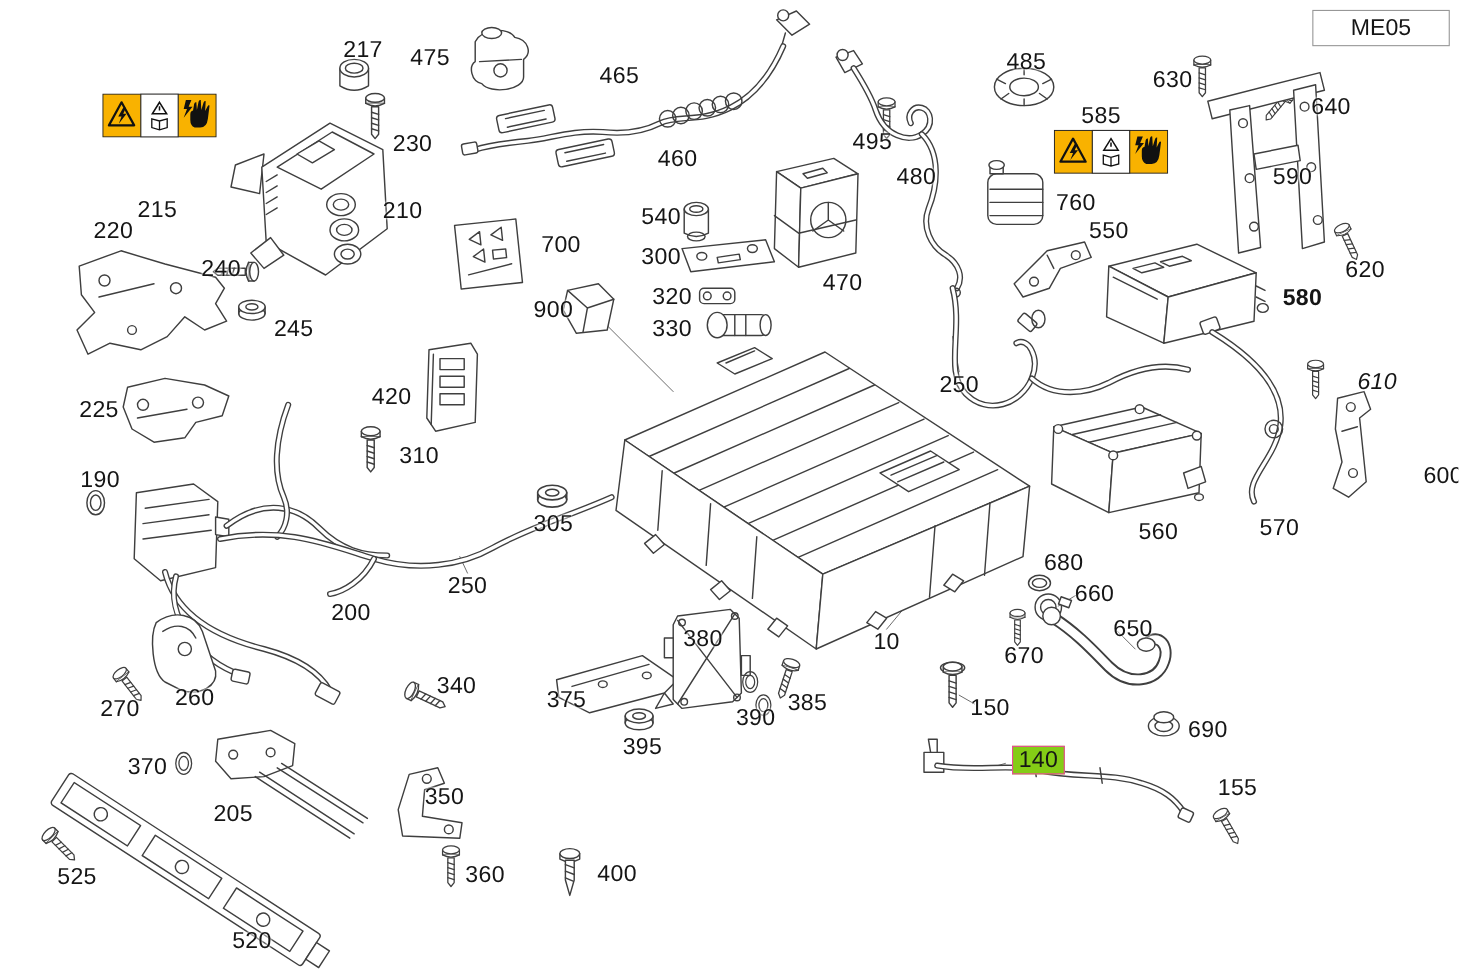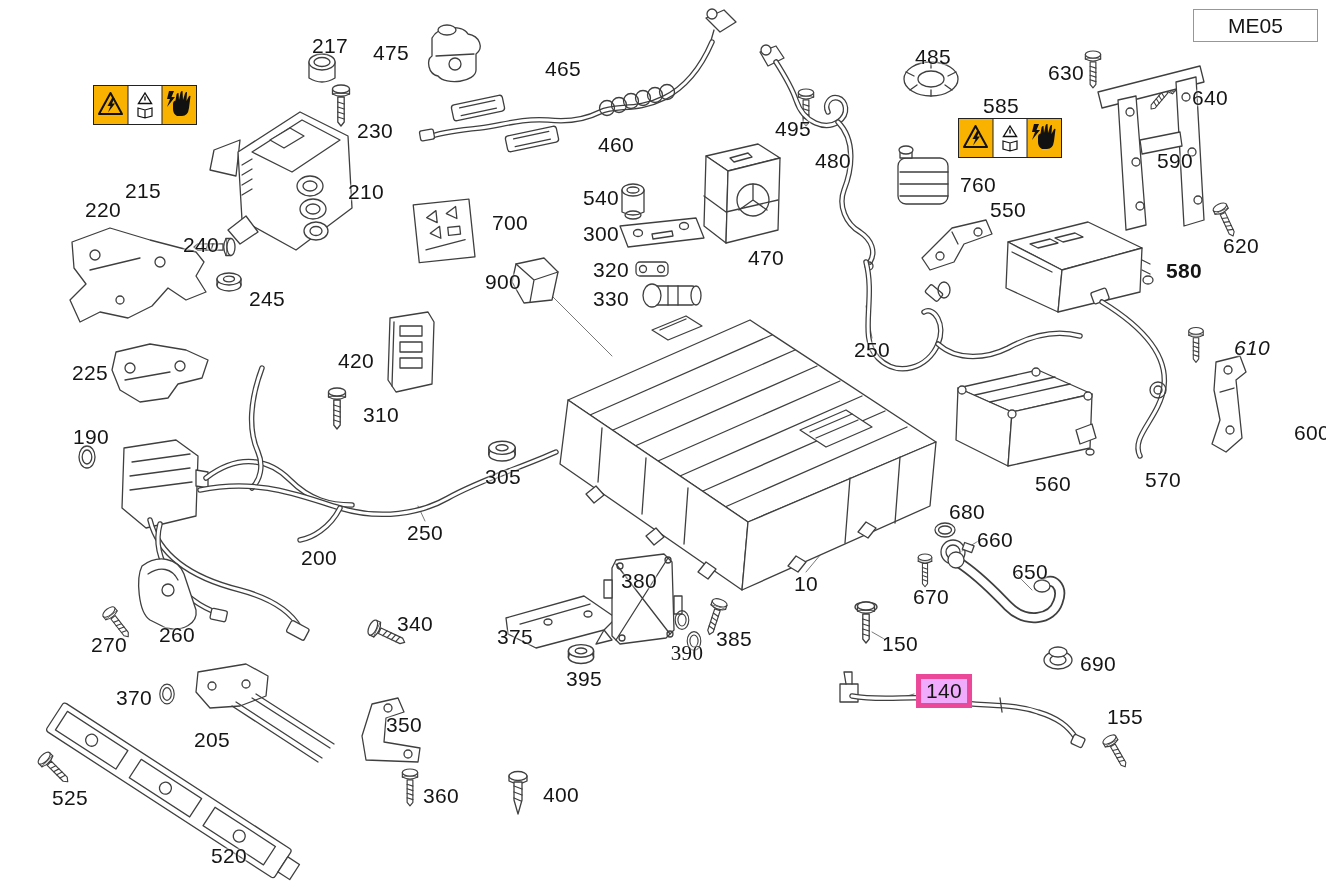--- a/index.html
+++ b/index.html
@@ -16,21 +16,21 @@
   #diagram-svg .th { stroke-width:0.9; stroke:#6b6b6b; }
 
   .labels-layer { position:absolute; left:0; top:0; width:100%; height:100%; }
   .part-label {
     position:absolute; transform:translate(-50%,-50%);
     font-size:21px; color:#151515; white-space:nowrap; cursor:pointer;
     text-shadow:0 0 3px #fff, 0 0 3px #fff;
     letter-spacing:0.3px;
   }
   .part-label.highlighted {
-    border:5px solid #ec4899; background:#f0abfc; padding:0 5px;
+    border:1px solid #ec4899; background:#84cc16; padding:0 5px;
     text-shadow:none;
   }
   .code-box {
     position:absolute; left:1193px; top:9px; width:125px; height:33px;
     border:1.5px solid #979797; background:#fff;
     display:flex; align-items:center; justify-content:center;
     font-size:21px; color:#151515;
   }
   .sticker { position:absolute; }
 </style>
@@ -500,21 +500,21 @@
       <div class="part-label" style="left: 381px; top: 415px;">310</div>
       <div class="part-label" style="left: 611px; top: 270px;">320</div>
       <div class="part-label" style="left: 611px; top: 299px;">330</div>
       <div class="part-label" style="left: 415px; top: 624px;">340</div>
       <div class="part-label" style="left: 404px; top: 725px;">350</div>
       <div class="part-label" style="left: 441px; top: 796px;">360</div>
       <div class="part-label" style="left: 134px; top: 698px;">370</div>
       <div class="part-label" style="left: 515px; top: 637px;">375</div>
       <div class="part-label" style="left: 639px; top: 581px;">380</div>
       <div class="part-label" style="left: 734px; top: 639px;">385</div>
-      <div class="part-label" style="left: 687px; top: 653px; font-family: Liberation Serif, serif;">390</div>
+      <div class="part-label" style="left: 687px; top: 653px;">390</div>
       <div class="part-label" style="left: 584px; top: 679px;">395</div>
       <div class="part-label" style="left: 561px; top: 795px;">400</div>
       <div class="part-label" style="left: 356px; top: 361px;">420</div>
       <div class="part-label" style="left: 616px; top: 145px;">460</div>
       <div class="part-label" style="left: 563px; top: 69px;">465</div>
       <div class="part-label" style="left: 766px; top: 258px;">470</div>
       <div class="part-label" style="left: 391px; top: 53px;">475</div>
       <div class="part-label" style="left: 833px; top: 161px;">480</div>
       <div class="part-label" style="left: 933px; top: 57px;">485</div>
       <div class="part-label" style="left: 793px; top: 129px;">495</div>

